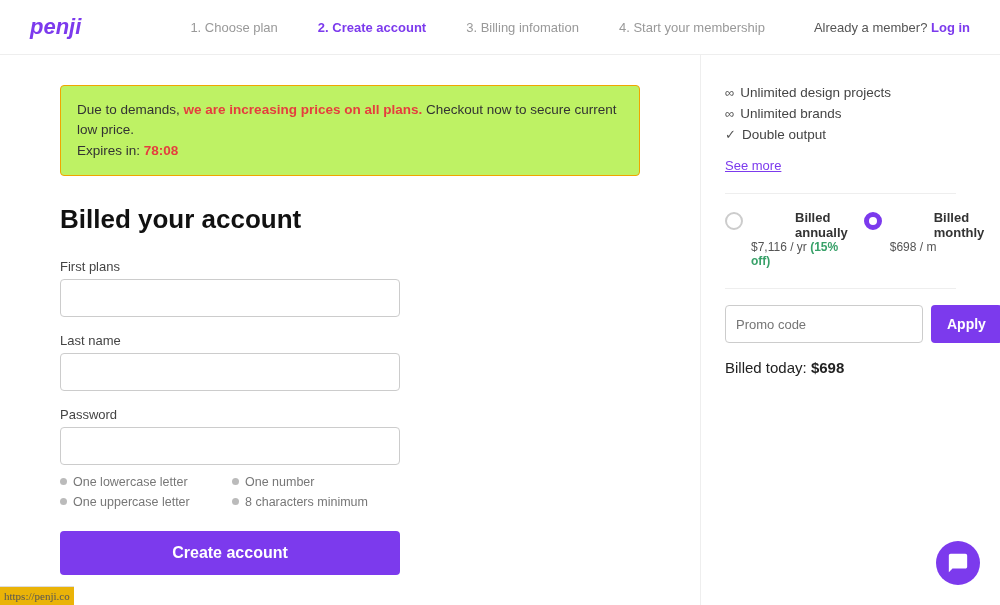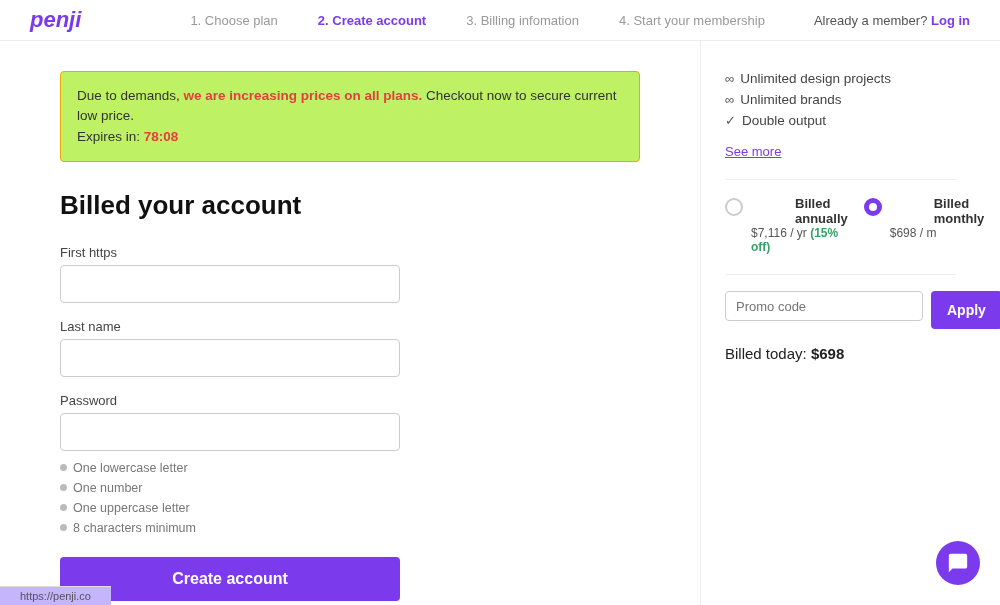--- a/index.html
+++ b/index.html
@@ -2,21 +2,21 @@
 <html><head>
   <meta charset="utf-8">
   <style>
     * { box-sizing: border-box; margin: 0; padding: 0; }
     body { font-family: -apple-system, BlinkMacSystemFont, 'Segoe UI', sans-serif; font-size: 14px; color: #333; background: #fff; }
 
     
     .header {
       display: flex;
       align-items: center;
-      padding: 7px 30px;
+      padding: 14px 30px;
       border-bottom: 1px solid #eee;
       position: relative;
     }
     .logo {
       font-size: 22px;
       font-weight: 700;
       color: #7c3aed;
       margin-right: 60px;
       font-style: italic;
     }
@@ -103,21 +103,21 @@
       border-radius: 4px;
       padding: 0 10px;
       font-size: 14px;
       outline: none;
     }
 
     
     .password-hints {
       margin-top: 10px;
       display: grid;
-      grid-template-columns: 1fr;
+      grid-template-columns: 1fr 1fr;
       gap: 6px 4px;
       width: 340px;
     }
     .hint-item {
       display: flex;
       align-items: center;
       gap: 6px;
       font-size: 12.5px;
       color: #777;
     }
@@ -259,21 +259,21 @@
     }
 
     
     .promo-row {
       display: flex;
       gap: 8px;
       margin-bottom: 16px;
     }
     .promo-input {
       flex: 1;
-      height: 30px;
+      height: 38px;
       border: 1px solid #ccc;
       border-radius: 4px;
       padding: 0 10px;
       font-size: 13px;
       outline: none;
       color: #999;
     }
     .apply-btn {
       height: 38px;
       padding: 0 16px;
@@ -311,25 +311,26 @@
       cursor: pointer;
       color: #fff;
       font-size: 20px;
     }
 
     
     .url-bar {
       position: fixed;
       bottom: 0;
       left: 0;
-      background: #c4b5fd;
+      background: #eab308;
       border-top: 1px solid #ddd;
-      padding: 3px 20px;
+      padding: 3px 4px;
       font-size: 11px;
       color: #555;
+      font-family: Liberation Serif, serif;
     }
   </style>
 </head>
 <body>
 
 <header class="header">
   <div class="logo">penji</div>
   <nav class="steps">
     <span class="step">1. Choose plan</span>
     <span class="step active">2. Create account</span>
@@ -352,21 +353,21 @@
       <span> </span><span>Checkout now to secure current low price.</span><br>
       <span>Expires in:</span>
       <span class="timer">78:08</span>
     </div>
 
     <h1 class="page-title">Billed your account</h1>
 
     <form>
 
       <div class="form-group">
-        <label class="form-label">First https</label>
+        <label class="form-label">First plans</label>
         <input class="form-input" type="text" style="">
       </div>
 
       <div class="form-group">
         <label class="form-label">Last name</label>
         <input class="form-input" type="text" style="">
       </div>
 
 
       <div class="form-group">

